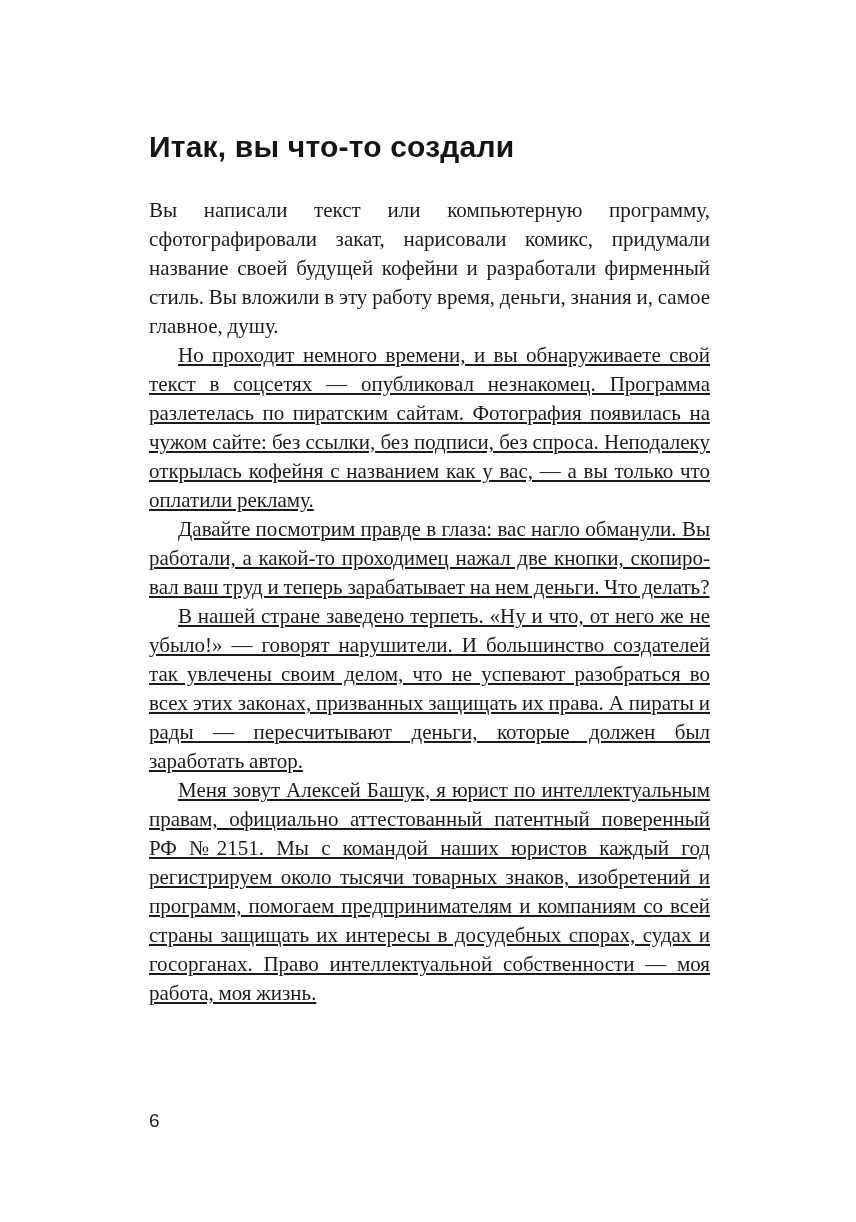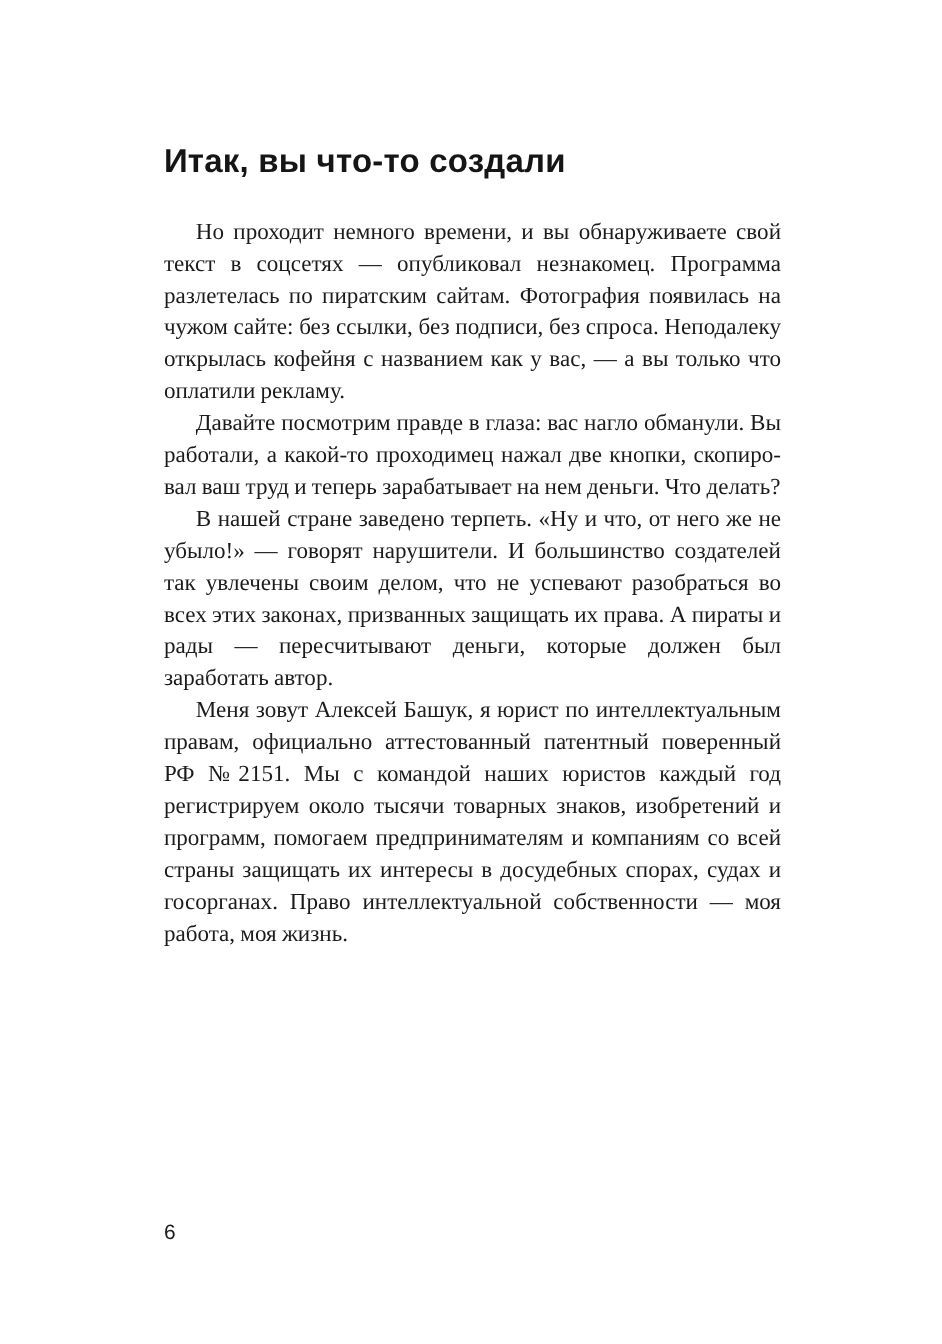--- a/index.html
+++ b/index.html
@@ -33,38 +33,40 @@
     font-family: "Liberation Serif", "DejaVu Serif", serif;
     font-size: 21px;
     line-height: 29px;
     color: #1b1b1b;
     text-align: justify;
     margin: 0;
     word-spacing: -0.5px;
   }
   .para.indent {
     text-indent: 29px;
+    text-decoration: underline;
   }
   .page-number {
     position: absolute;
     left: 149px;
     top: 1110px;
     font-family: "Liberation Sans", "DejaVu Sans", sans-serif;
     font-size: 19px;
     line-height: 22px;
     color: #1b1b1b;
   }
 </style>
 </head>
 <body>
 
 <div class="page">
   <div class="content">
     <h1 class="title">Итак, вы что-то создали</h1>
 
+    <p class="para">Вы написали текст или компьютерную программу, сфотографи­ровали закат, нарисовали комикс, придумали название своей будущей кофейни и разработали фирменный стиль. Вы вложили в эту работу время, деньги, знания и, самое главное, душу.</p>
 
     <p class="para indent">Но проходит немного времени, и вы обнаруживаете свой текст в соцсетях — опубликовал незнакомец. Программа разлетелась по пиратским сайтам. Фотография появилась на чужом сайте: без ссылки, без подписи, без спроса. Неподалеку открылась кофейня с названием как у вас, — а вы только что оплатили рекламу.</p>
 
     <p class="para indent">Давайте посмотрим правде в глаза: вас нагло обманули. Вы работали, а какой-то проходимец нажал две кнопки, скопиро­вал ваш труд и теперь зарабатывает на нем деньги. Что делать?</p>
 
     <p class="para indent">В нашей стране заведено терпеть. «Ну и что, от него же не убыло!» — говорят нарушители. И большинство создателей так увле­чены своим делом, что не успевают разобраться во всех этих законах, призванных защищать их права. А пираты и рады — пересчитывают деньги, которые должен был заработать автор.</p>
 
 
     <p class="para indent">Меня зовут Алексей Башук, я юрист по интеллектуальным правам, официально аттестованный патентный поверенный РФ №2151. Мы с командой наших юристов каждый год регистри­руем около тысячи товарных знаков, изобретений и программ, помогаем предпринимателям и компаниям со всей страны за­щищать их интересы в досудебных спорах, судах и госорганах. Право интеллектуальной собственности — моя работа, моя жизнь.</p>
 

